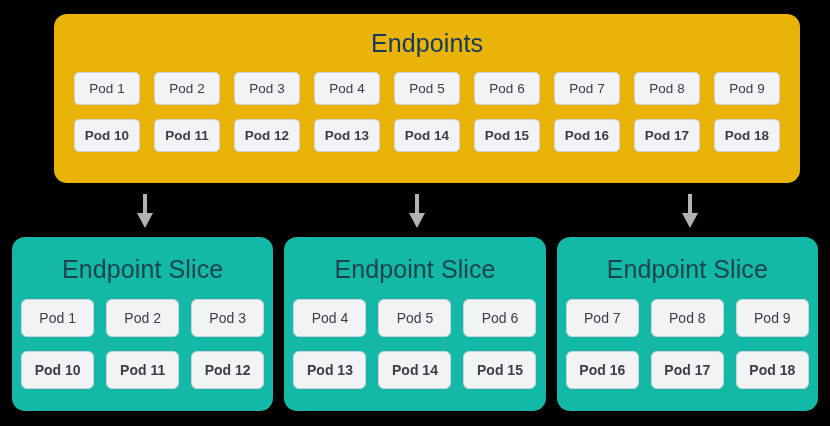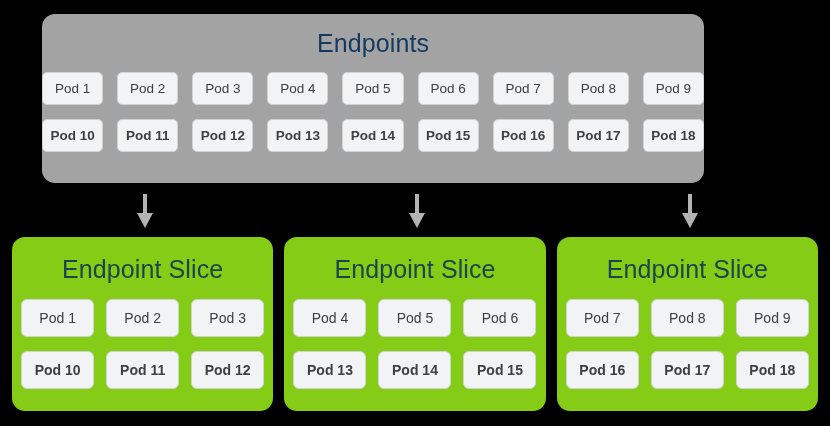--- a/index.html
+++ b/index.html
@@ -19,25 +19,25 @@
   #stage {
     position: absolute;
     left: 0; top: 0;
     width: 830px;
     height: 426px;
   }
 
   
   .endpoints-panel {
     position: absolute;
-    left: 42px;
+    left: 54px;
     top: 14px;
-    width: 662px;
+    width: 746px;
     height: 169px;
-    background: #a3a3a3;
+    background: #eab308;
     border-radius: 13px;
     box-sizing: border-box;
   }
 
   .endpoints-title {
     position: absolute;
     left: 0;
     top: 14px;
     width: 100%;
     text-align: center;
@@ -99,21 +99,21 @@
     left: 12px;
     top: 237px;
     width: 806px;
     height: 174px;
     display: flex;
     gap: 11px;
   }
 
   .slice-panel {
     flex: 1 1 0;
-    background: #84cc16;
+    background: #14b8a6;
     border-radius: 13px;
     position: relative;
     box-sizing: border-box;
   }
 
   .slice-title {
     position: absolute;
     left: 0;
     top: 17px;
     width: 100%;

